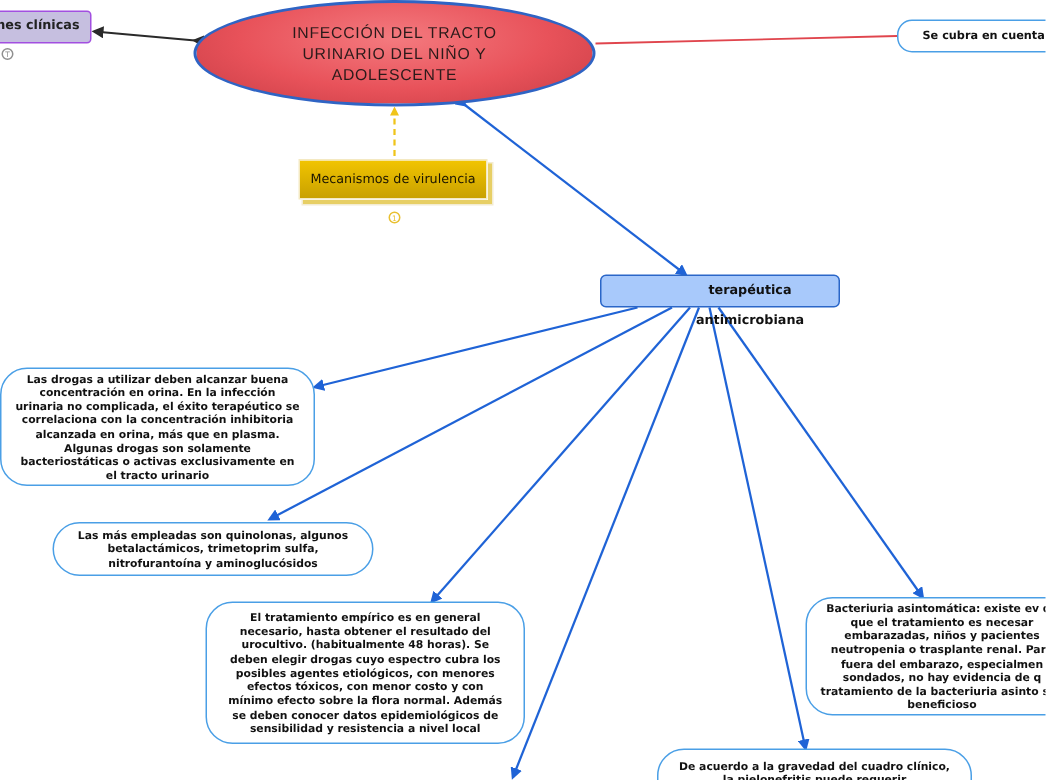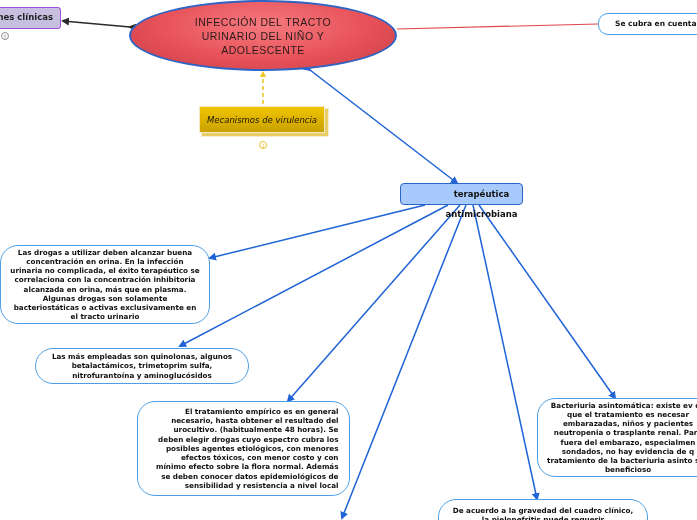--- a/index.html
+++ b/index.html
@@ -26,43 +26,43 @@
     left: -30px; top: 7px; width: 91px; height: 22px;
     background: #c6bfe0; border: 1.5px solid #a24fe0; border-radius: 3px;
     font-size: 8.5px; font-weight: bold; color: #222; line-height: 19px; text-align: right;
     padding-right: 7px;
   }
   .yellow {
     left: 199px; top: 106px; width: 126px; height: 27px;
     background: linear-gradient(#f1c400, #c9a100);
     border: 1px solid #f4e9c2;
     box-shadow: 3px 3px 0 #e7cf65, 3px 3px 0 1px #f3ecd2;
-    font-family: "DejaVu Sans", sans-serif; font-style: italic;
+    font-family: "DejaVu Sans", sans-serif; 
     font-size: 8.5px; color: #1c1600; line-height: 26px;
   }
   .blue-rect {
-    left: 400px; top: 183px; width: 123px; height: 22px;
+    left: 400px; top: 183px; width: 160px; height: 22px;
     background: #a8c9fb; border: 1px solid #2a66c8; border-radius: 4px;
     font-size: 8.5px; font-weight: bold; color: #111; line-height: 20px; padding-left: 40px;
   }
   .bubble {
     background: #ffffff; border: 1px solid #4a9fe6; border-radius: 18px;
     font-size: 7.2px; font-weight: bold; color: #111; line-height: 9.2px;
     display: flex; align-items: center; justify-content: center; padding: 4px 6px;
   }
   .bubble span { display: block; }
   .topright {
     left: 598px; top: 13px; width: 115px; height: 22px; border-radius: 10px;
     justify-content: flex-start; padding-left: 16px; font-size: 7.5px;
   }
   .b1 { left: 0px; top: 245px; width: 210px; height: 79px; }
   .b1 span { width: 190px; }
   .b2 { left: 35px; top: 348px; width: 214px; height: 36px; }
   .b2 span { width: 190px; }
-  .b3 { left: 137px; top: 401px; width: 213px; height: 95px; text-align: right; }
+  .b3 { left: 137px; top: 401px; width: 213px; height: 95px; }
   .b3 span { width: 190px; }
   .b4 { left: 537px; top: 398px; width: 180px; height: 79px; justify-content: flex-start; padding-left: 8px; }
   .b4 span { width: 165px; }
   .b5 { left: 438px; top: 499px; width: 210px; height: 40px; align-items: flex-start; padding-top: 6px; }
   .b5 span { width: 190px; }
   .indicator {
     position: absolute; width: 8px; height: 8px; border-radius: 50%;
     font-size: 5px; line-height: 8px; text-align: center; box-sizing: border-box;
   }
   .ind-gray { left: 1px; top: 32px; border: 1px solid #8f8f8f; color: #8f8f8f; }

